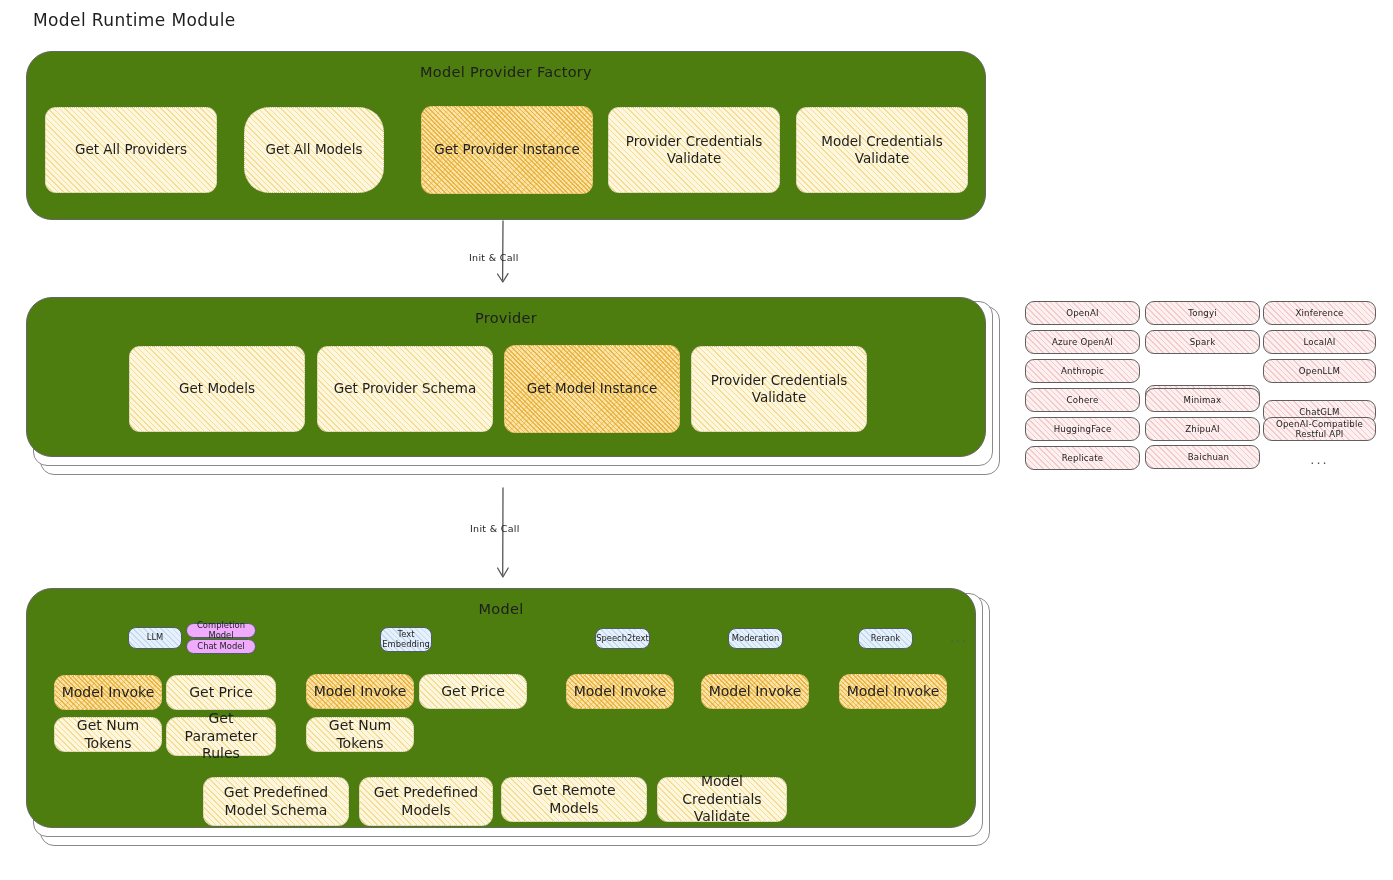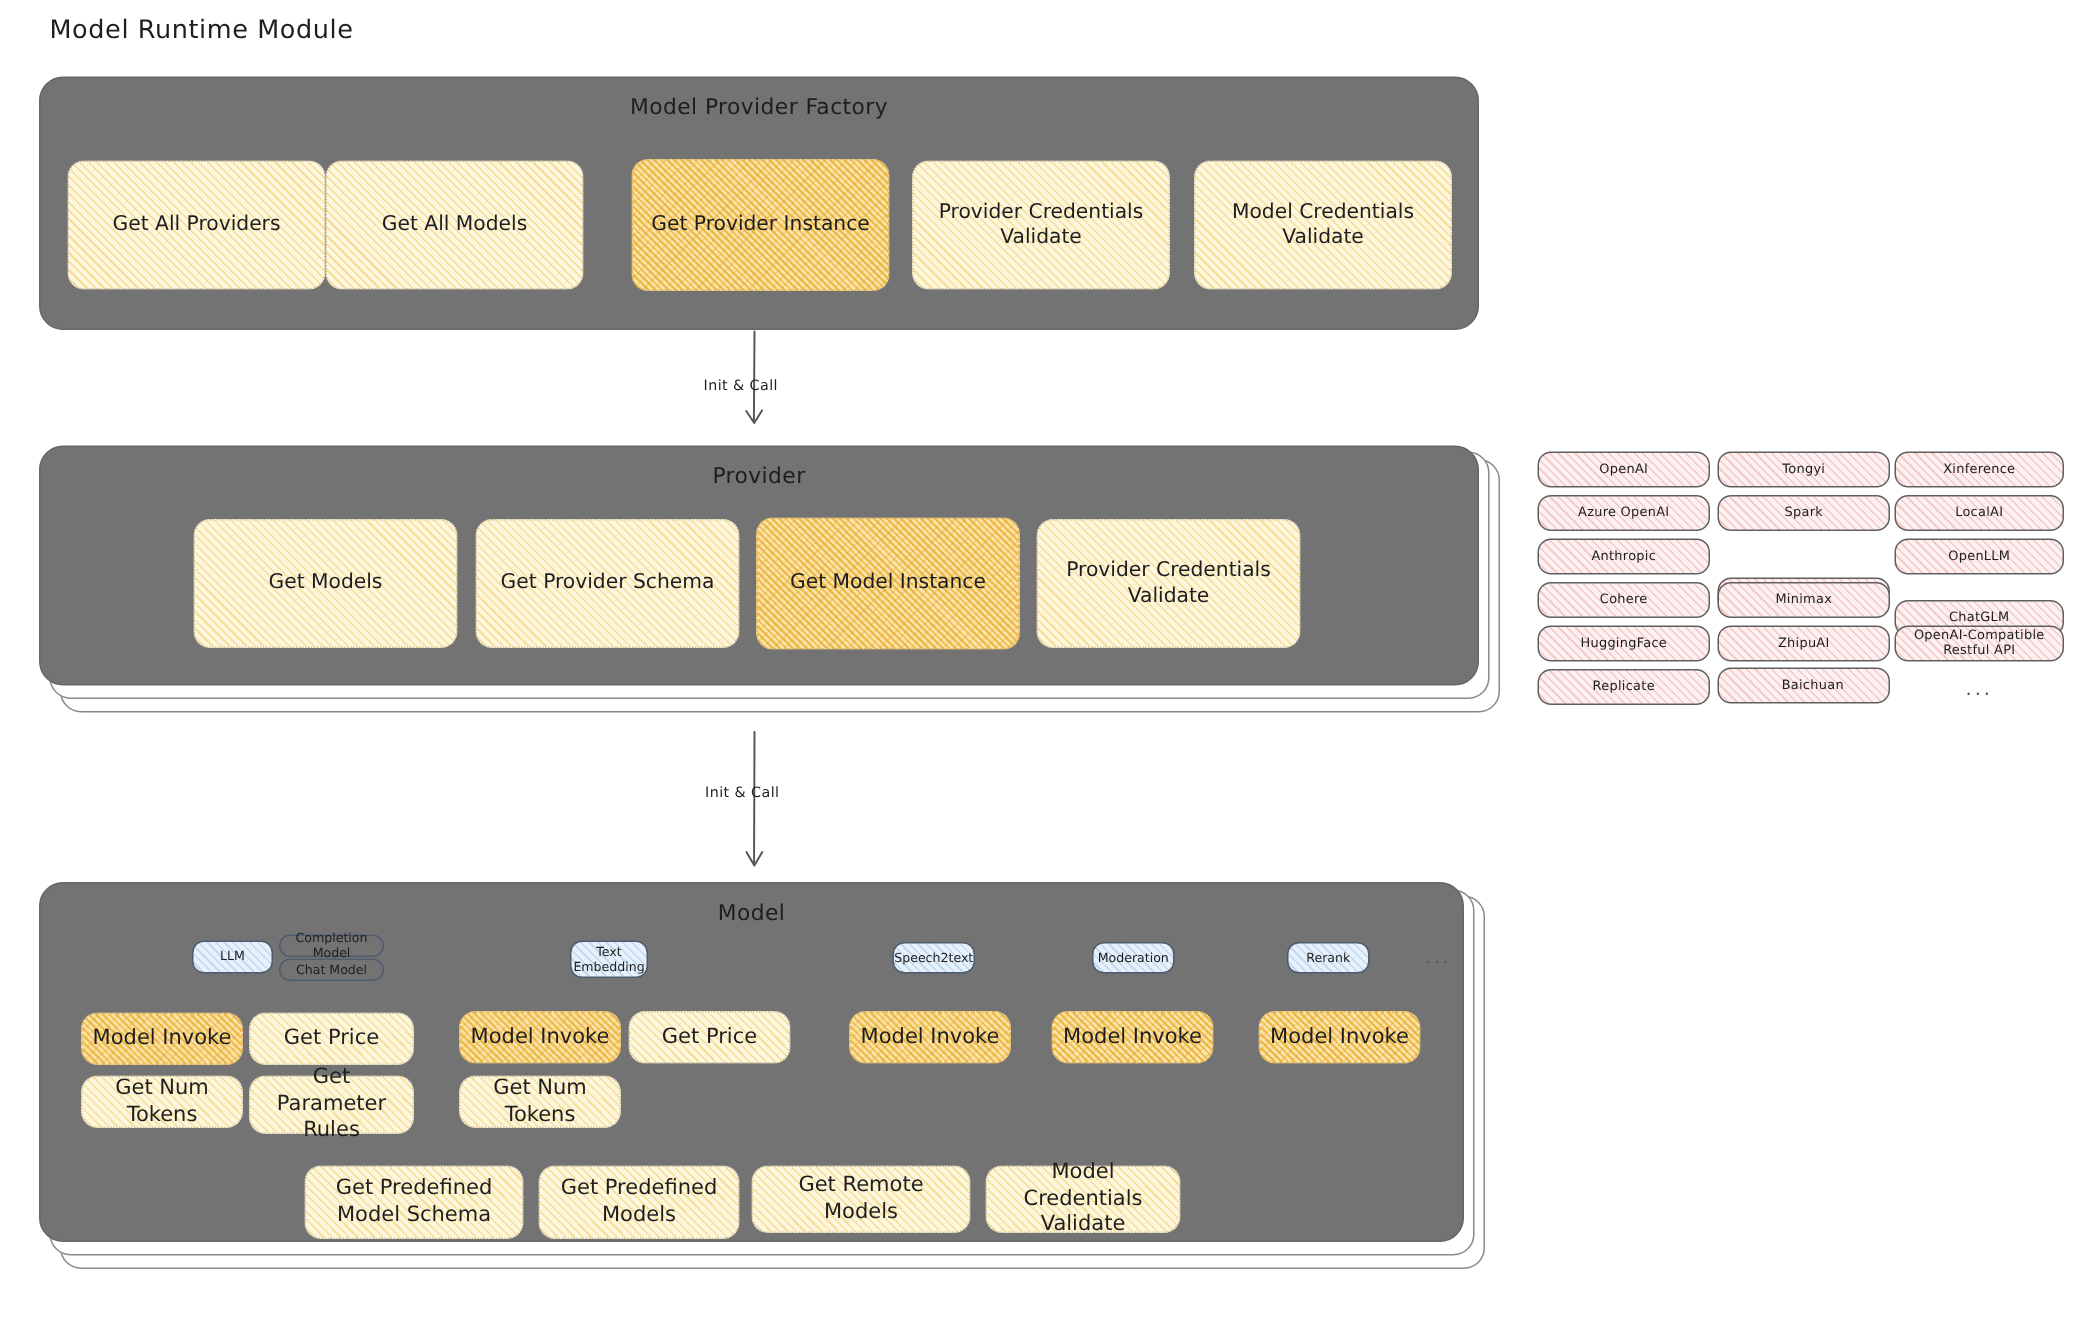--- a/index.html
+++ b/index.html
@@ -23,23 +23,23 @@
     left: 33px;
     top: 10px;
     font-size: 17px;
     letter-spacing: .4px;
     color: #1e1e1e;
   }
 
   
   .panel {
     position: absolute;
-    background: #737373;
+    background: #4d7c0f;
     border: 1.3px solid #666;
-    border-radius: 16px;
+    border-radius: 26px;
     box-sizing: border-box;
   }
   .panel-title {
     position: absolute;
     top: 12px;
     left: 0;
     width: 100%;
     text-align: center;
     font-size: 14.5px;
     letter-spacing: .3px;
@@ -119,21 +119,21 @@
     text-align: center;
     font-size: 8.4px;
     line-height: 1.15;
     color: #1e1e1e;
     background-color: #e7f1fb;
     background-image:
       repeating-linear-gradient(45deg, rgba(120,170,220,.33) 0 1px, rgba(0,0,0,0) 1px 4px);
     padding: 0 3px;
   }
   .badge.plain {
-    background-color: #737373;
+    background-color: #f0abfc;
     background-image: none;
     border-color: #4f5c6b;
   }
   .badge.dots {
     border: none;
     background: none;
     font-size: 12px;
     letter-spacing: 2px;
     color: #555;
   }
@@ -150,21 +150,21 @@
 </style>
 </head>
 <body>
 
 <div id="page-title">Model Runtime Module</div>
 
 <div class="panel" style="left:26px; top:51px; width:960px; height:169px;">
   <div class="panel-title">Model Provider Factory</div>
 </div>
 <div class="node" style="left:45px; top:107px; width:172px; height:86px;">Get All Providers</div>
-<div class="node" style="left:217px; top:107px; width:172px; height:86px;">Get All Models</div>
+<div class="node" style="left:244px; top:107px; width:140px; height:86px;border-radius:25px;">Get All Models</div>
 <div class="node hl" style="left:421px; top:106px; width:172px; height:88px;">Get Provider Instance</div>
 <div class="node" style="left:608px; top:107px; width:172px; height:86px;">Provider Credentials Validate</div>
 <div class="node" style="left:796px; top:107px; width:172px; height:86px;">Model Credentials Validate</div>
 
 <div class="arrow-wrap" style="left:470px; top:220px; width:120px; height:80px;">
   <svg width="120" height="80" viewBox="0 0 120 80">
     <path d="M33 1 L32.6 60" stroke="#555" stroke-width="1.3" fill="none" stroke-linecap="round"></path>
     <path d="M27.5 54 L32.8 62 L38 53.6" stroke="#555" stroke-width="1.3" fill="none" stroke-linecap="round" stroke-linejoin="round"></path>
   </svg>
   <div class="arrow-label" style="left:-1px; top:32px;">Init &amp; Call</div>

